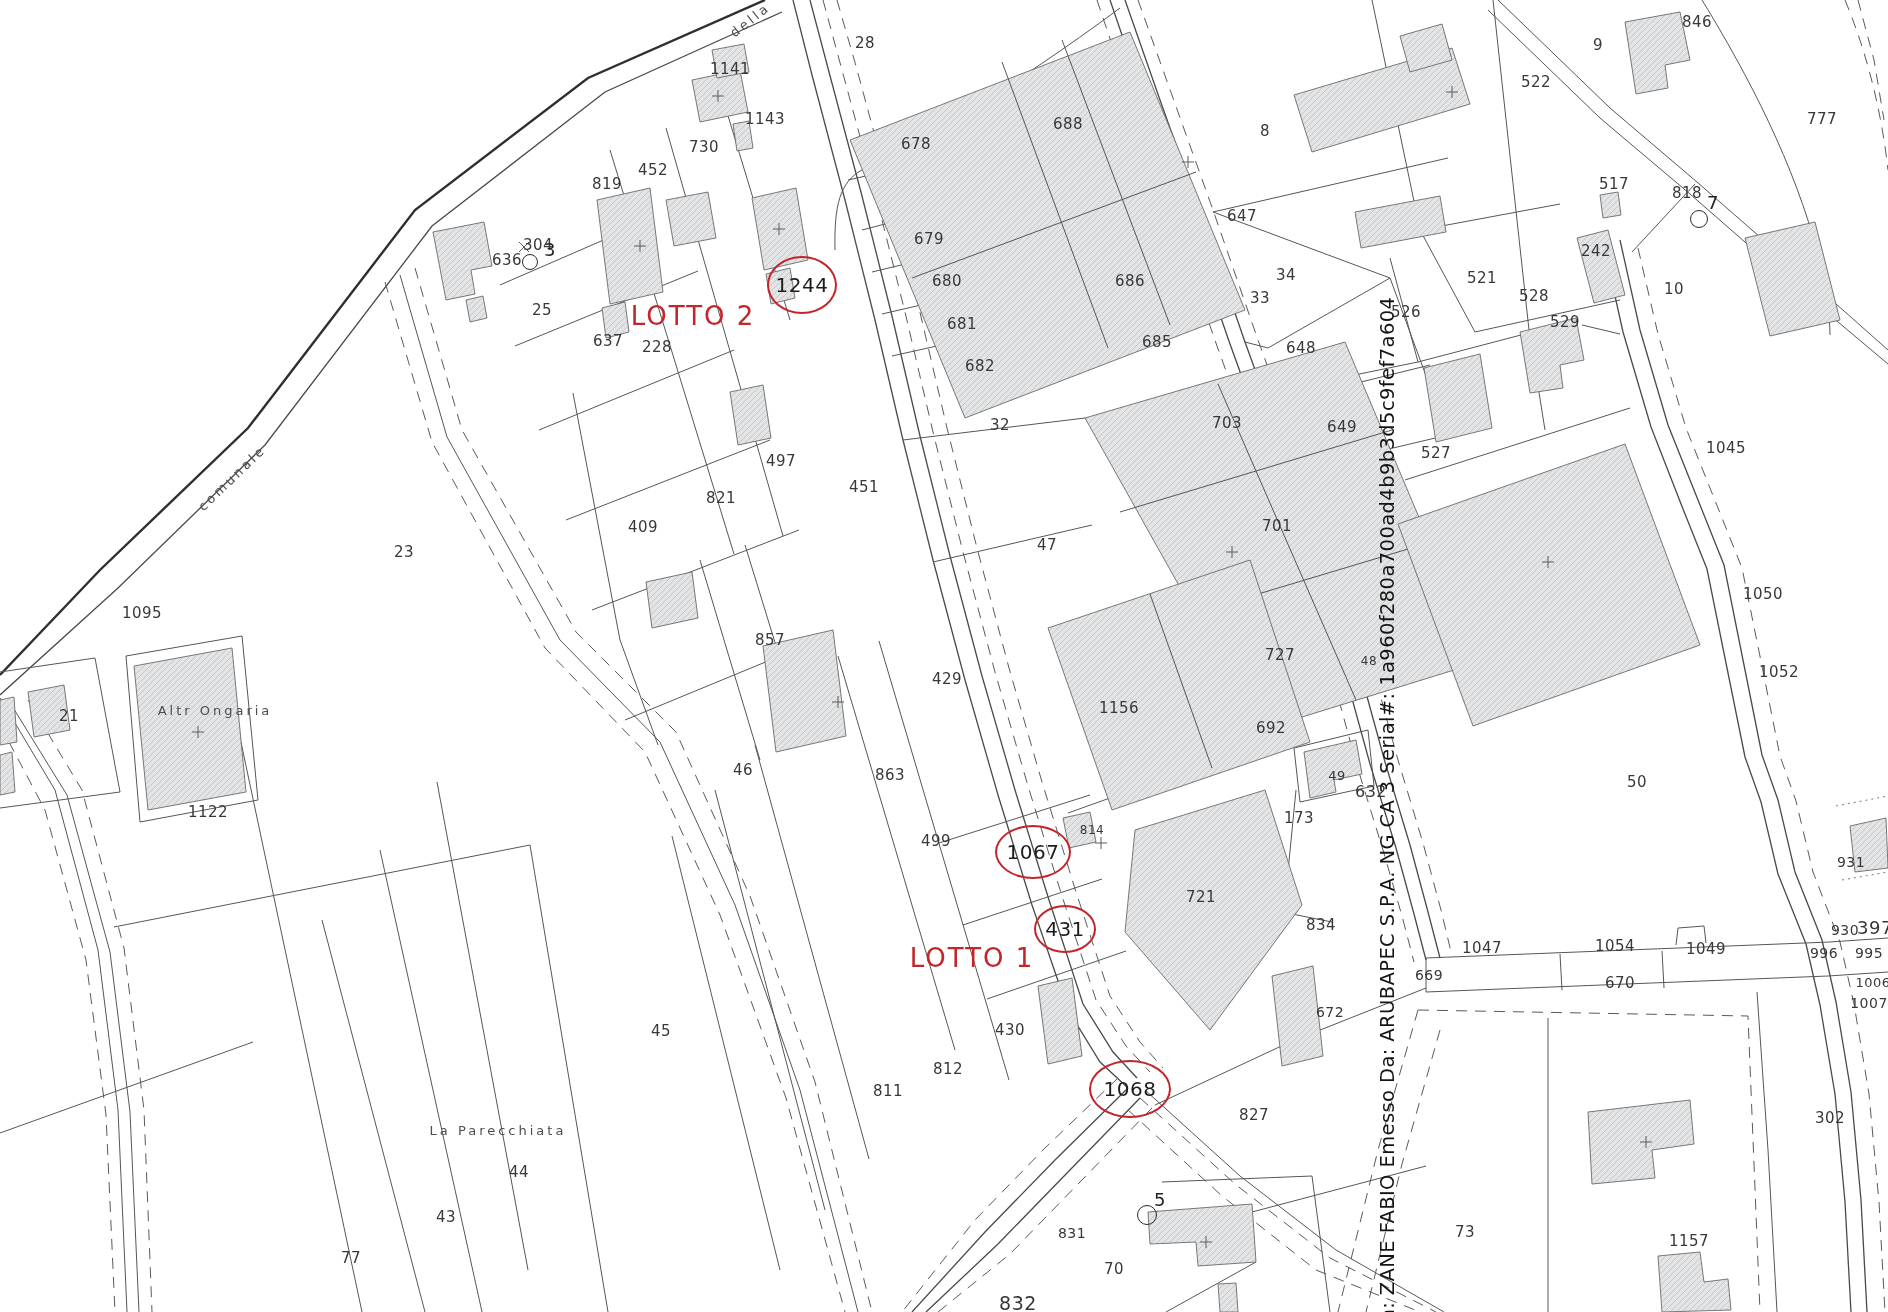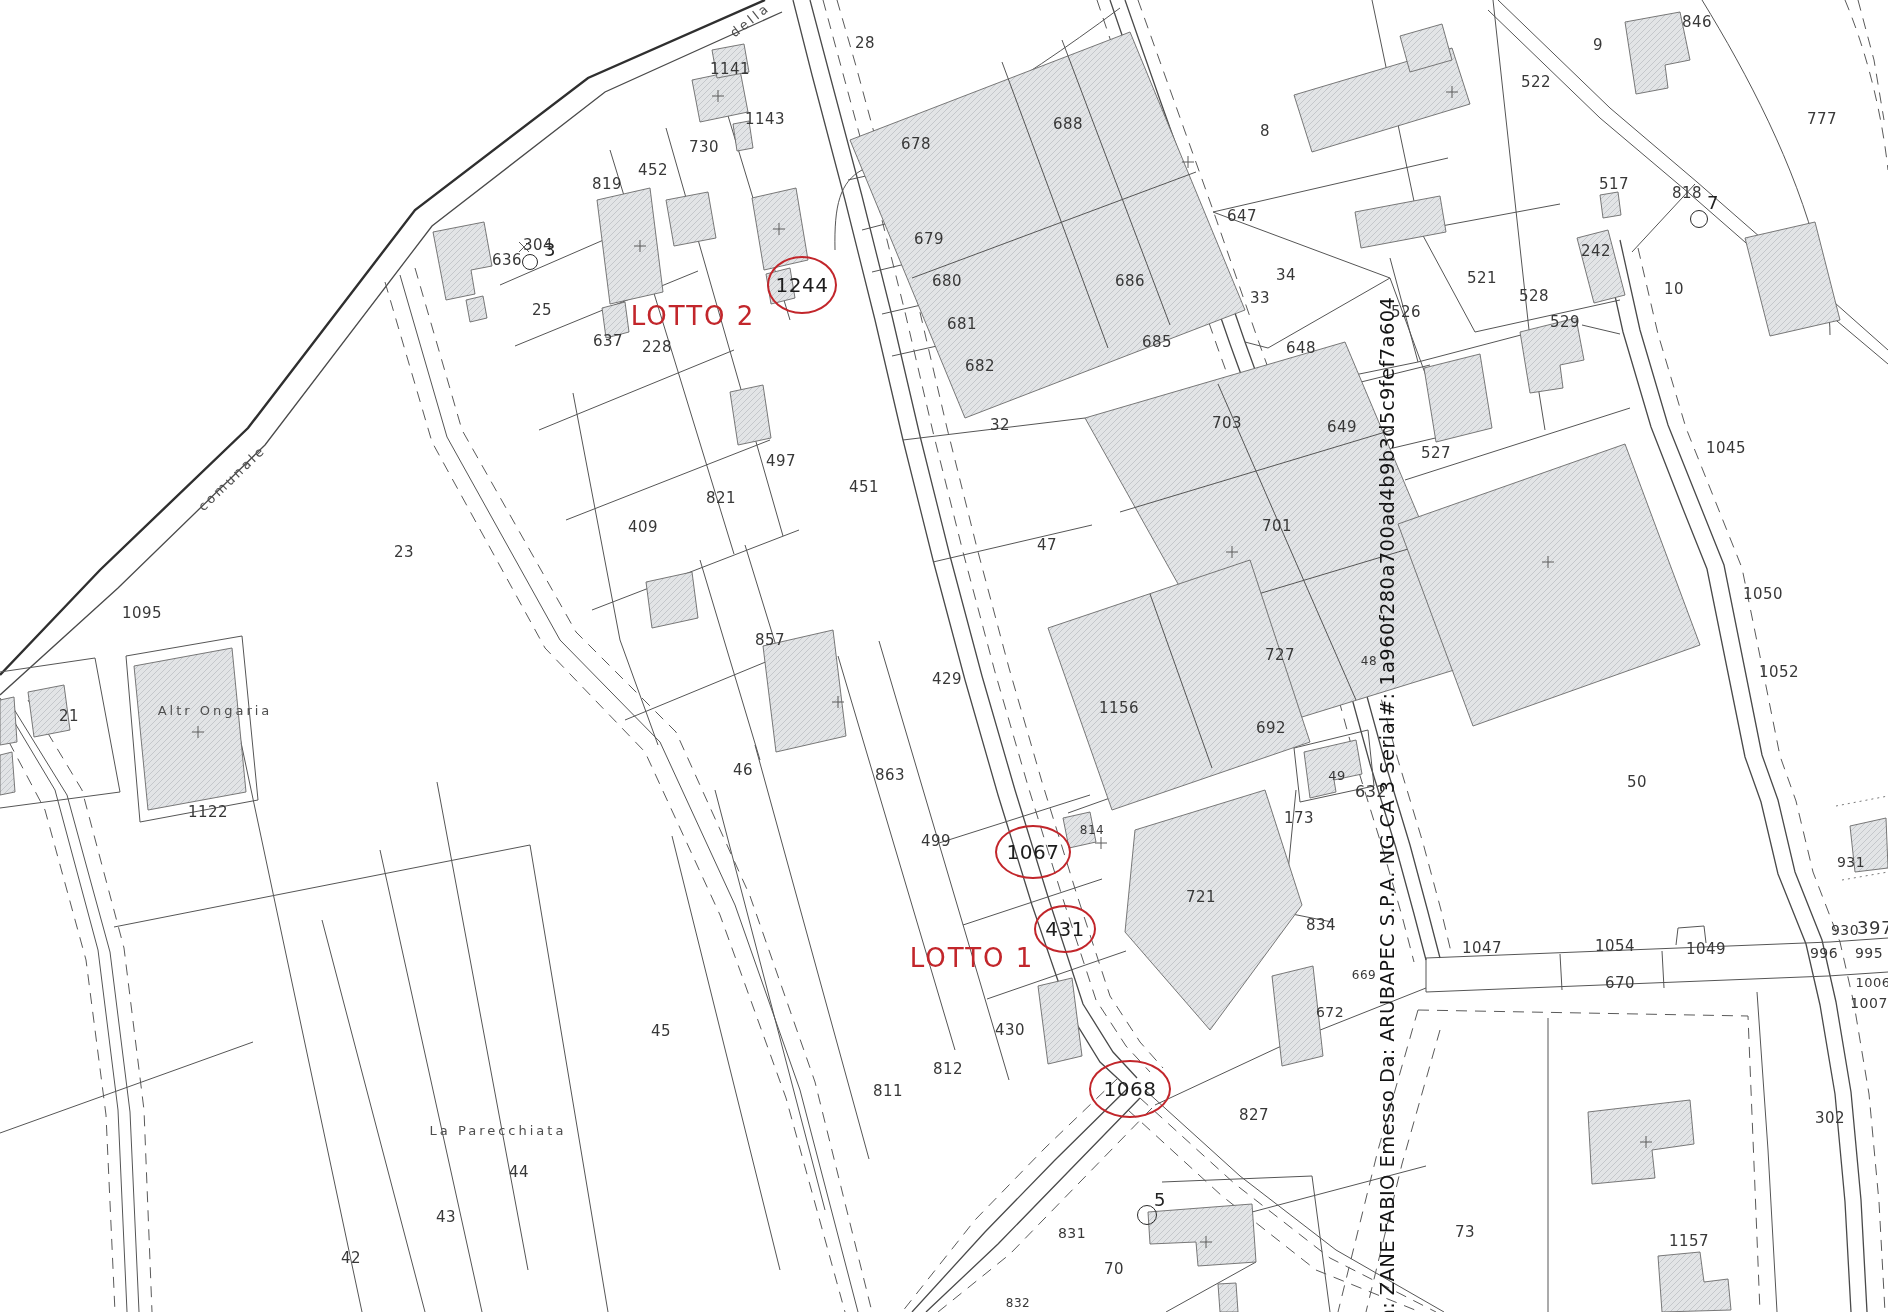--- a/index.html
+++ b/index.html
@@ -299,38 +299,38 @@
       <div class="plabel" style="left: 1851px; top: 862px; font-size: 14px;">931</div>
       <div class="plabel" style="left: 1321px; top: 925px;">834</div>
       <div class="plabel" style="left: 1845px; top: 930px; font-size: 14px;">930</div>
       <div class="plabel" style="left: 1875px; top: 928px; font-size: 18px;">397</div>
       <div class="plabel" style="left: 1824px; top: 953px; font-size: 14px;">996</div>
       <div class="plabel" style="left: 1869px; top: 953px; font-size: 14px;">995</div>
       <div class="plabel" style="left: 1482px; top: 948px;">1047</div>
       <div class="plabel" style="left: 1615px; top: 946px;">1054</div>
       <div class="plabel" style="left: 1706px; top: 949px;">1049</div>
       <div class="plabel" style="left: 1620px; top: 983px;">670</div>
-      <div class="plabel" style="left: 1364px; top: 975px; font-size: 12px;">669</div>
+      <div class="plabel" style="left: 1429px; top: 975px; font-size: 14px;">669</div>
       <div class="plabel" style="left: 1873px; top: 982px; font-size: 13px;">1006</div>
       <div class="plabel" style="left: 1869px; top: 1003px; font-size: 14px;">1007</div>
       <div class="plabel" style="left: 1330px; top: 1012px; font-size: 14px;">672</div>
       <div class="plabel" style="left: 661px; top: 1031px;">45</div>
       <div class="plabel" style="left: 1010px; top: 1030px;">430</div>
       <div class="plabel" style="left: 948px; top: 1069px;">812</div>
       <div class="plabel" style="left: 888px; top: 1091px;">811</div>
       <div class="plabel" style="left: 1254px; top: 1115px;">827</div>
       <div class="plabel" style="left: 1830px; top: 1118px;">302</div>
       <div class="plabel" style="left: 519px; top: 1172px;">44</div>
       <div class="plabel" style="left: 1072px; top: 1233px; font-size: 14px;">831</div>
       <div class="plabel" style="left: 446px; top: 1217px;">43</div>
-      <div class="plabel" style="left: 351px; top: 1258px;">42</div>
+      <div class="plabel" style="left: 351px; top: 1258px;">77</div>
       <div class="plabel" style="left: 1114px; top: 1269px;">70</div>
       <div class="plabel" style="left: 1465px; top: 1232px;">73</div>
       <div class="plabel" style="left: 1689px; top: 1241px;">1157</div>
-      <div class="plabel" style="left: 1018px; top: 1303px; font-size: 12px;">832</div>
+      <div class="plabel" style="left: 1018px; top: 1303px; font-size: 19px;">832</div>
       <div class="plabel" style="left: 1265px; top: 131px;">8</div>
       <div class="plabel pt" style="left: 1713px; top: 203px; font-size: 18px;">7</div>
       <div class="plabel pt" style="left: 550px; top: 250px; font-size: 18px;">3</div>
       <div class="plabel pt" style="left: 1160px; top: 1200px; font-size: 18px;">5</div>
       <div class="plabel toponym" style="left: 750px; top: 20px; transform: translate(-50%, -50%) rotate(-38deg);">della</div>
       <div class="plabel toponym" style="left: 232px; top: 478px; transform: translate(-50%, -50%) rotate(-44deg);">comunale</div>
       <div class="plabel toponym" style="left: 215px; top: 710px; transform: translate(-50%, -50%) rotate(0deg);">Altr Ongaria</div>
       <div class="plabel toponym" style="left: 498px; top: 1130px; transform: translate(-50%, -50%) rotate(0deg);">La Parecchiata</div>
       <div class="plabel lot" style="left: 693px; top: 316px;">LOTTO 2</div>
       <div class="plabel lot" style="left: 972px; top: 958px;">LOTTO 1</div>

